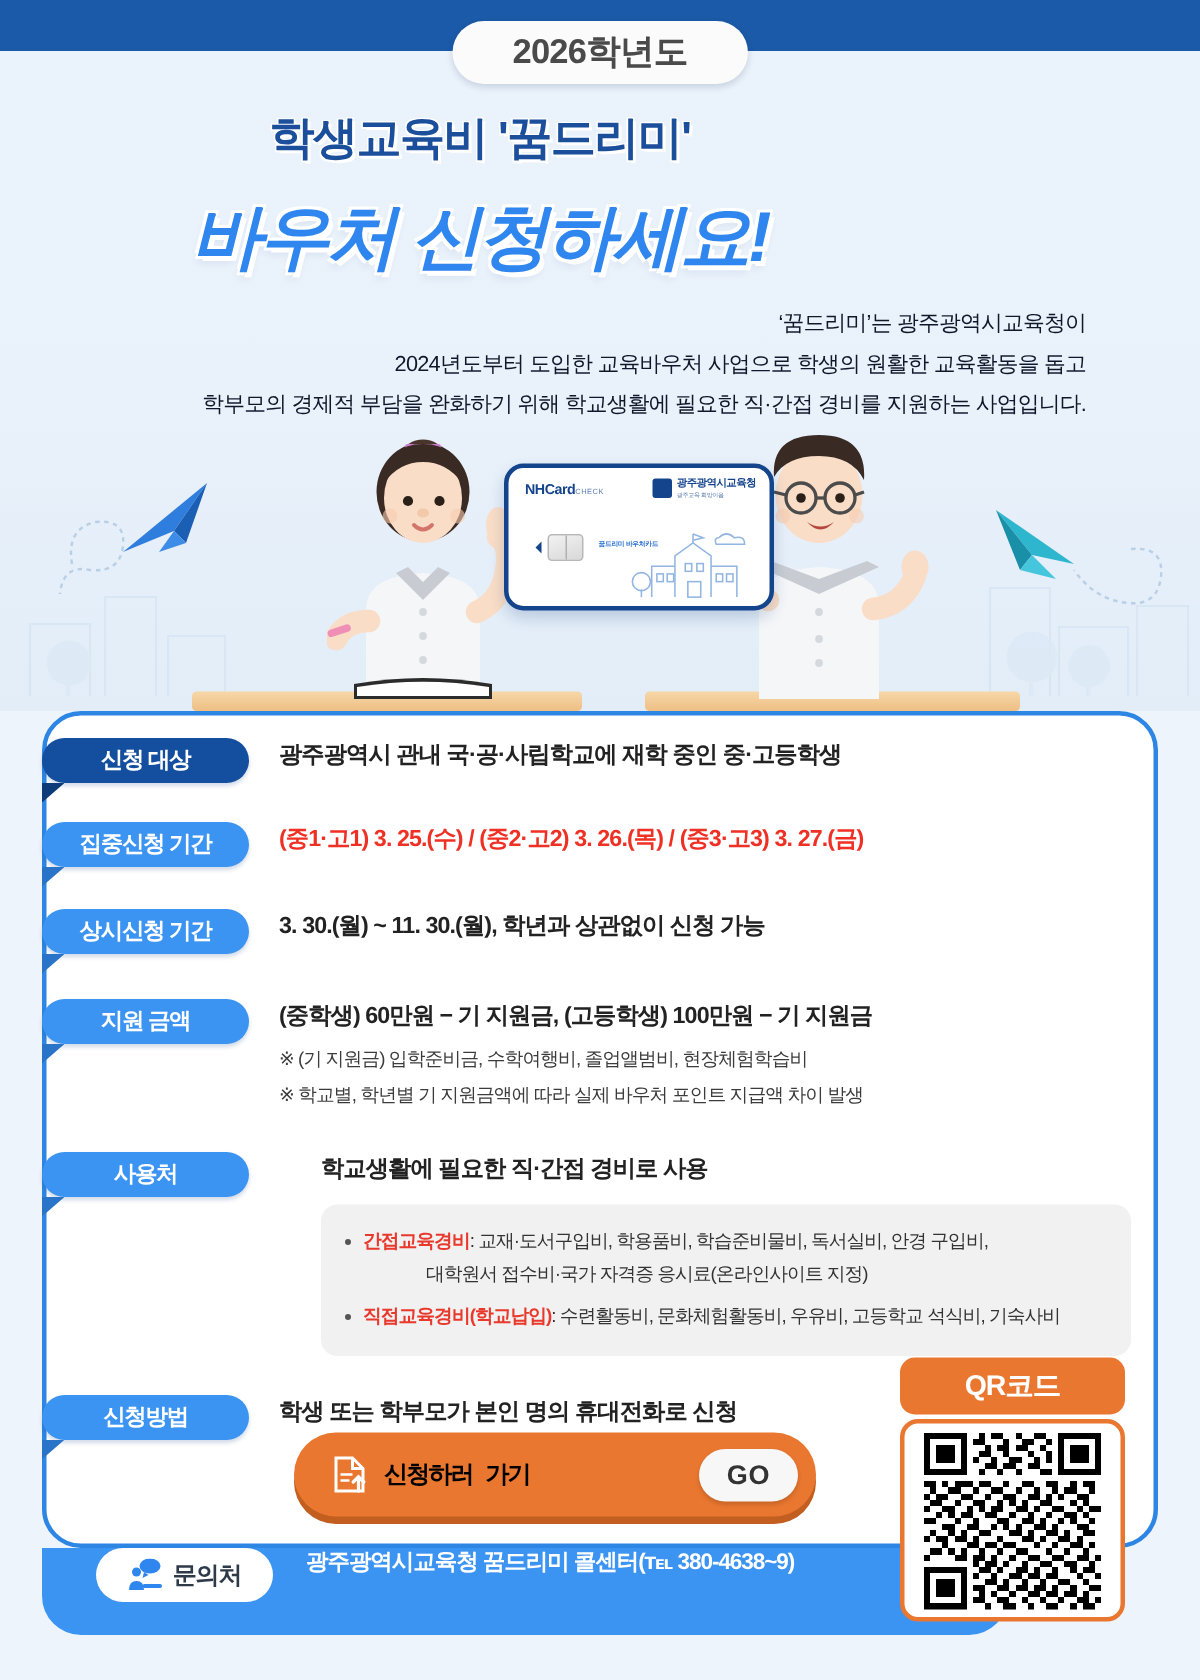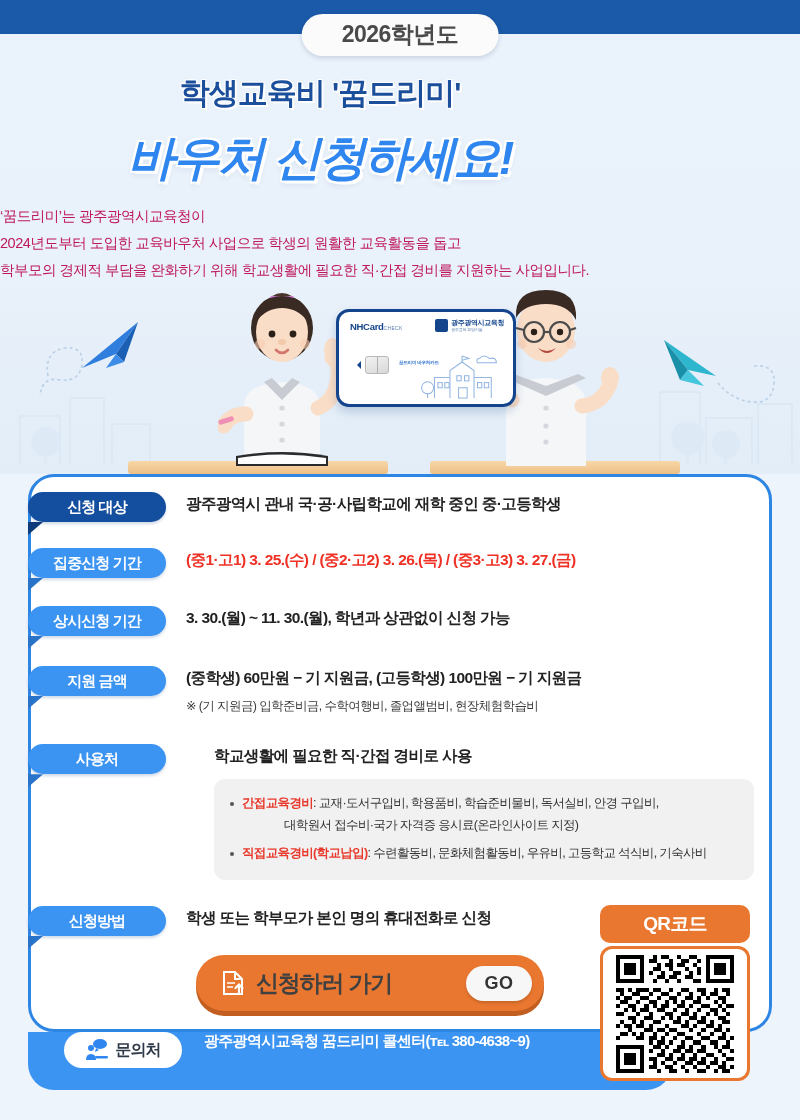--- a/index.html
+++ b/index.html
@@ -53,22 +53,22 @@
   }
   .title-2{
     margin-top:24px;
     font-size:47px;font-weight:bold;color:#2f86ef;letter-spacing:-2px;
     line-height:1.08;font-style:italic;
     text-shadow:3px 3px 0 #ffffff, -2px -2px 0 #ffffff, 2px -2px 0 #fff, -2px 2px 0 #fff, 0 4px 6px rgba(40,90,150,.12);
   }
 
   
   .desc{
-    position:absolute;left:0;top:203px;width:724px;text-align:left;z-index:6;
-    color:#be185d;font-size:14.5px;line-height:1.85;letter-spacing:-.5px;
+    position:absolute;left:0;top:203px;width:724px;text-align:right;z-index:6;
+    color:#0f172a;font-size:14.5px;line-height:1.85;letter-spacing:-.5px;
   }
 
   
   .scene{position:absolute;left:0;top:276px;width:800px;height:198px;z-index:5;}
   .skyline{position:absolute;left:0;bottom:8px;width:800px;height:120px;opacity:.5;}
   .desk{
     position:absolute;bottom:0;height:13px;background:linear-gradient(180deg,#f7d7a8,#edbf84);
     border-radius:3px;
   }
   .desk.left{left:128px;width:260px;}
@@ -163,21 +163,21 @@
   
   .apply-btn{
     position:absolute;left:196px;top:955px;width:348px;height:56px;
     background:#e97730;border-radius:28px;
     box-shadow:0 5px 0 #c25e1f;
     display:flex;align-items:center;padding:0 12px 0 26px;
     z-index:10;cursor:pointer;
   }
   .apply-doc-icon{width:22px;height:26px;flex:0 0 22px;margin-right:12px;}
   .apply-label{
-    flex:1;color:#404040;font-size:23px;font-weight:bold;letter-spacing:-1.2px;
+    flex:1;color:#000000;font-size:16px;font-weight:bold;letter-spacing:-1.2px;font-family:Liberation Mono, monospace;
   }
   .go-chip{
     width:66px;height:35px;background:#f7f7f7;border-radius:18px;
     display:flex;align-items:center;justify-content:center;
     color:#333;font-size:18px;font-weight:bold;letter-spacing:.5px;
     box-shadow:0 2px 3px rgba(120,60,20,.3);
   }
 
   
   .qr-head{
@@ -407,20 +407,21 @@
     </div>
 
     <div class="row" style="margin-top:30px;">
       <div class="pill-wrap">
         <div class="pill light">지원 금액</div>
         <div class="pill-tail light"></div>
       </div>
       <div class="row-body">
         <div class="row-title">(중학생) 60만원 − 기 지원금, (고등학생) 100만원 − 기 지원금</div>
         <div class="row-note">※ (기 지원금) 입학준비금, 수학여행비, 졸업앨범비, 현장체험학습비</div>
+        <div class="row-note" style="margin-top:2px;">※ 학교별, 학년별 기 지원금액에 따라 실제 바우처 포인트 지급액 차이 발생</div>
       </div>
     </div>
 
     <div class="row" style="margin-top:26px;gap:28px;">
       <div class="pill-wrap">
         <div class="pill light">사용처</div>
         <div class="pill-tail light"></div>
       </div>
       <div class="row-body">
         <div class="row-title">학교생활에 필요한 직·간접 경비로 사용</div>

